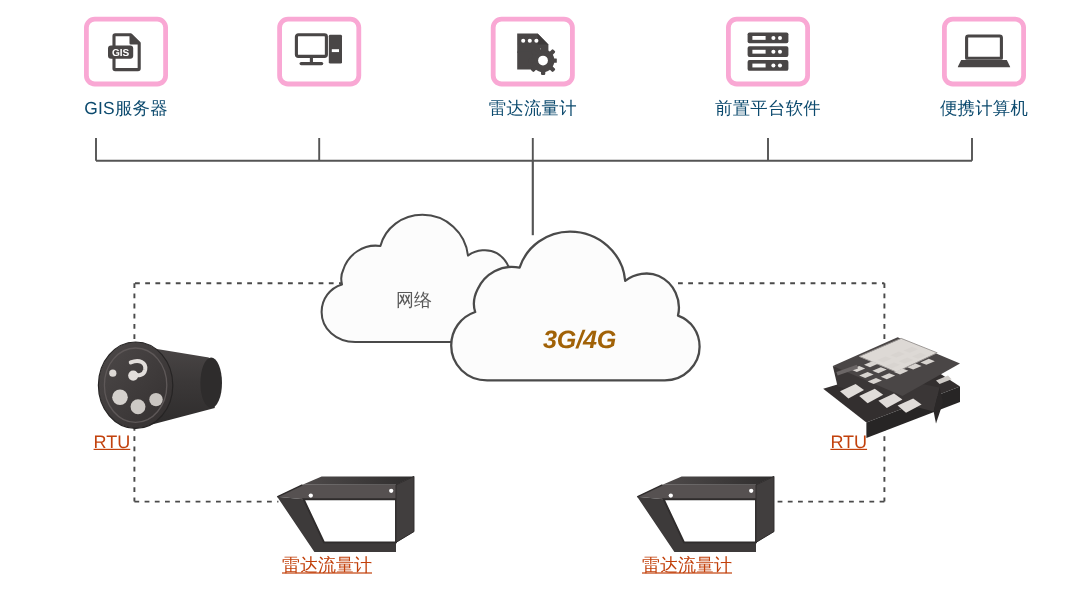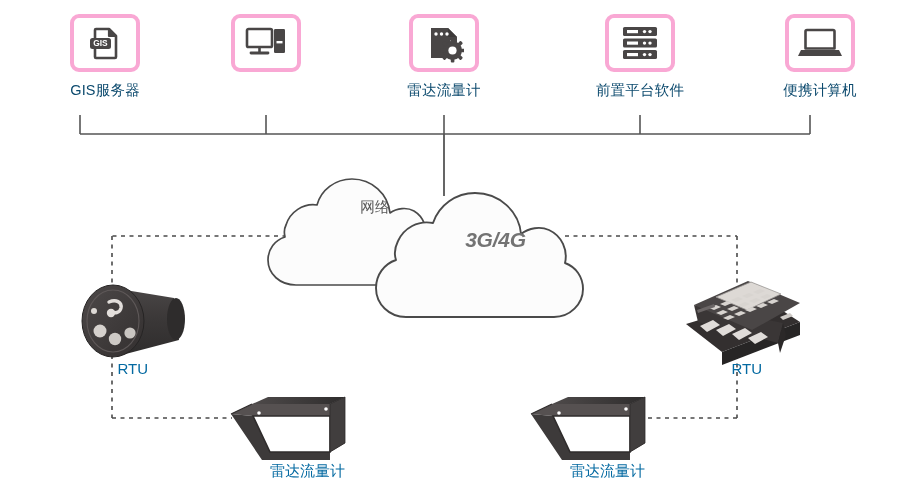--- a/index.html
+++ b/index.html
@@ -41,48 +41,50 @@
   }
   .node-label {
     margin-top: 9px;
     font-size: 14.5px;
     color: #0c4a6e;
     letter-spacing: 0.2px;
     white-space: nowrap;
   }
   .cloud-text {
     position: absolute;
-    text-align: right;
+    text-align: center;
     color: #5a5a5a;
     pointer-events: none;
+    margin-top: 44px;
   }
   .cloud-back-text {
     left: 300px;
     top: 197px;
     width: 90px;
     font-size: 15px;
     line-height: 20px;
   }
   .cloud-front-text {
-    left: 376px;
+    left: 408px;
     top: 226px;
     width: 150px;
     font-size: 21px;
     line-height: 27px;
     font-weight: bold;
     font-style: italic;
-    color: #737373;
+    color: #a16207;
     letter-spacing: -0.2px;
   }
   .device-label {
     position: absolute;
-    text-align: right;
+    text-align: left;
     font-size: 15px;
-    color: #0369a1;
+    color: #c2410c;
     white-space: nowrap;
+    text-decoration: underline;
   }
 </style>
 </head>
 <body>
 
 <div id="canvas">
 
   <svg id="vector-layer" viewBox="0 0 898 493">
     <defs>
       <linearGradient id="cylBody" x1="0" y1="0" x2="0" y2="1">

